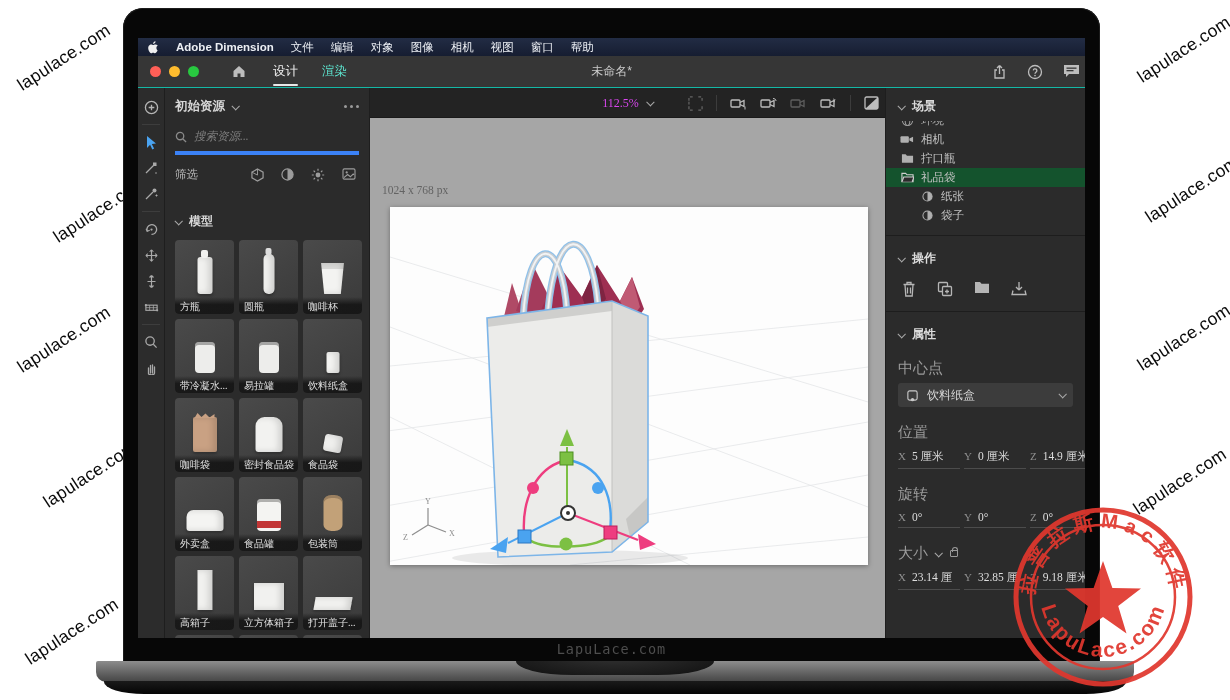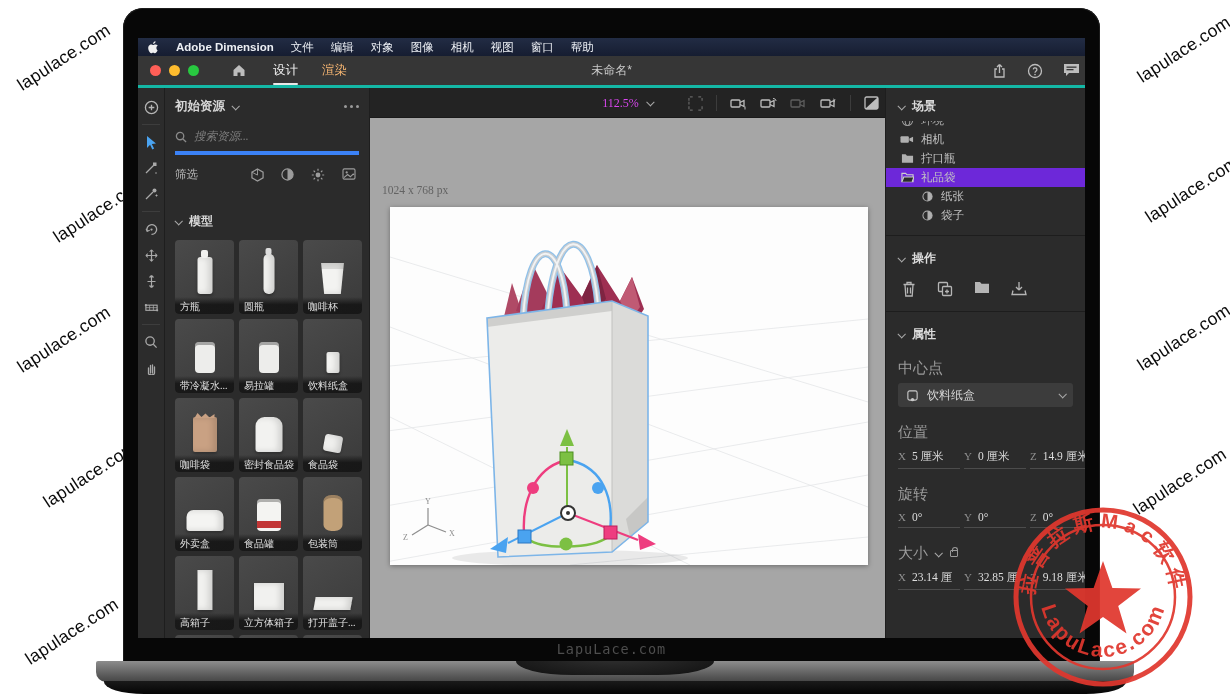--- a/index.html
+++ b/index.html
@@ -18,27 +18,27 @@
 
   
   .screen { position:absolute; left:15px; top:30px; width:947px; height:600px; background:#262626; overflow:hidden; }
 
   
   .menubar { height:18px; background:linear-gradient(#222c44,#161d31); display:flex; align-items:center; gap:17px; padding:0 10px; color:#eceff4; font-size:11.5px; }
   .menubar .appname { font-weight:bold; }
   .menubar .mi { white-space:nowrap; }
 
   
-  .titlebar { height:32px; background:#363636; border-bottom:3px solid #14b8a6; display:flex; align-items:center; padding:0 12px; position:relative; }
+  .titlebar { height:32px; background:#363636; border-bottom:1px solid #14b8a6; display:flex; align-items:center; padding:0 12px; position:relative; }
   .lights { display:flex; gap:8px; }
   .light { width:11px; height:11px; border-radius:50%; }
   .l-red{background:#ff5f57}.l-yellow{background:#febc2e}.l-green{background:#28c840}
   .home-btn { margin-left:32px; display:flex; align-items:center; }
   .tabs { display:flex; gap:24px; margin-left:26px; height:32px; align-items:center; }
-  .tab { font-size:12.5px; color:#fdba74; position:relative; height:32px; display:flex; align-items:center; cursor:default; }
+  .tab { font-size:12.5px; color:#5eead4; position:relative; height:32px; display:flex; align-items:center; cursor:default; }
   .tab.active { color:#f0f0f0; }
   .tab.active::after { content:""; position:absolute; left:0; right:0; bottom:2px; height:2px; background:#e8e8e8; border-radius:1px; }
   .doc-title { position:absolute; left:50%; transform:translateX(-50%); color:#c9c9c9; font-size:12px; }
   .tb-right { margin-left:auto; display:flex; align-items:center; gap:20px; margin-right:-7px; }
 
   
   .main { display:flex; height:680px;font-family:Liberation Serif, serif; }
 
   
   .toolstrip { width:27px; background:#2c2c2c; border-right:1px solid #1e1e1e; display:flex; flex-direction:column; align-items:center; padding-top:6px; }
@@ -91,21 +91,21 @@
   .canvas-size-label { position:absolute; left:12px; top:66px; font-size:11.5px; color:#636363; }
   .art-canvas { position:absolute; left:20px; top:89px; width:478px; height:358px; background:#fdfdfd; box-shadow:0 1px 5px rgba(0,0,0,.35); }
   .art-canvas svg { display:block; }
 
   
   .rightpanel { width:200px; background:#2b2b2b; border-left:1px solid #1e1e1e; padding:0 0 0 0; overflow:hidden; font-size:12px; }
   .rp-sec-head { display:flex; align-items:center; gap:8px; color:#dcdcdc; font-weight:bold; font-size:12px; padding:10px 12px 6px; }
   .rp-sep { height:1px; background:#1d1d1d; margin:10px 0 0; }
   .scene-list { overflow:hidden; }
   .scene-row { height:19px; display:flex; align-items:center; gap:7px; padding-left:14px; color:#c3c3c3; font-size:11.5px; white-space:nowrap; }
-  .scene-row.selected { background:#6d28d9; }
+  .scene-row.selected { background:#14532d; }
   .scene-row.indent { padding-left:34px; }
   .scene-row.clipped { margin-top:-10px; opacity:.85; }
   .scene-row .sicon { display:none; width:14px; height:13px; align-items:center; justify-content:center; }
   .scene-row.icon-globe .i-globe,.scene-row.icon-camera .i-camera,.scene-row.icon-folder .i-folder,
   .scene-row.icon-folder-open .i-folder-open,.scene-row.icon-model .i-model { display:flex; }
   .actions-icons { display:flex; gap:21px; padding:8px 0 4px 16px; }
   .prop-label { color:#9b9b9b; font-size:15px; padding:10px 12px 5px; }
   .pivot-select { margin:0 12px; height:24px; background:#3c3c3c; border-radius:3px; display:flex; align-items:center; gap:8px; padding:0 8px; color:#d6d6d6; }
   .pivot-select .chev { margin-left:auto; }
   .fields { display:flex; padding:2px 0 0 12px; overflow:hidden; white-space:nowrap; }

